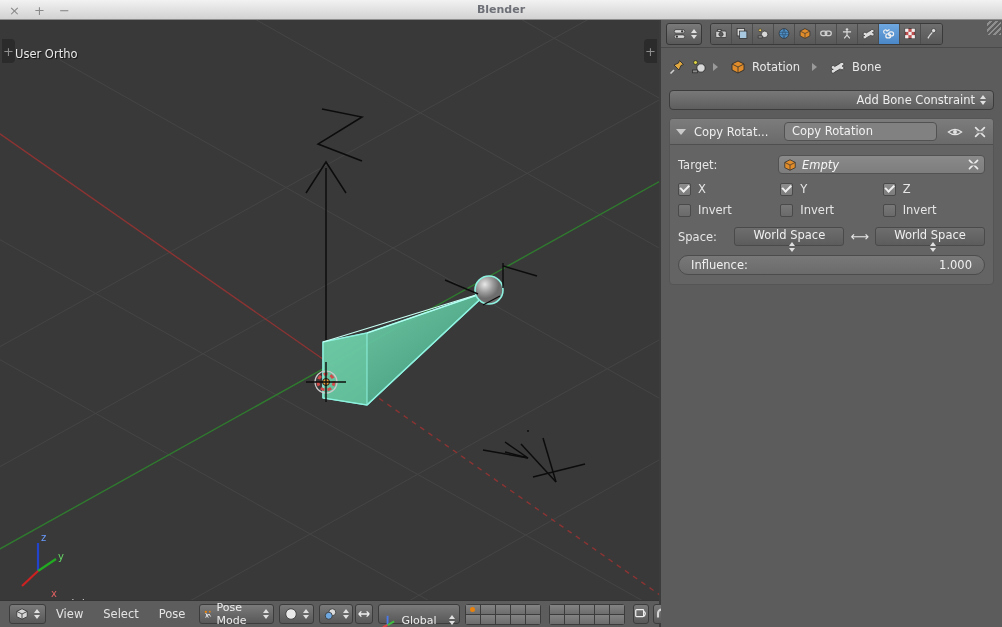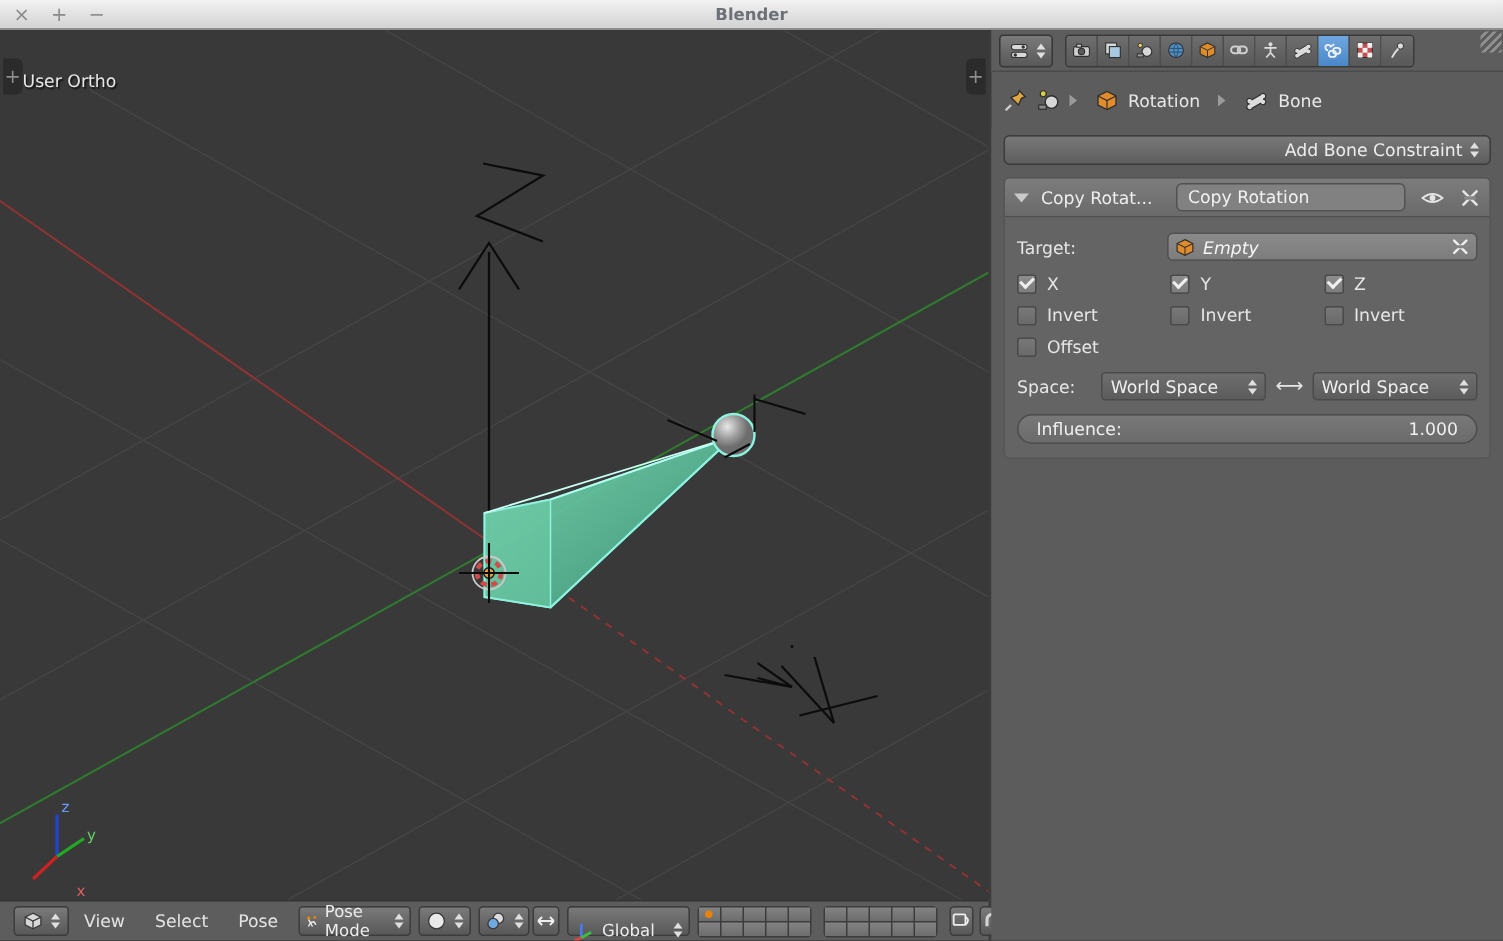--- a/index.html
+++ b/index.html
@@ -380,20 +380,21 @@
     background: linear-gradient(to bottom, #6e6e6e, #5c5c5c);
     border: 1px solid #4a4a4a;
     border-radius: 3px;
     display: flex;
     align-items: center;
     justify-content: space-between;
     padding: 0 5px;
     box-sizing: border-box;
     color: #efefef;
     font-size: 11.5px;
+    flex-direction: column;
   }
   .arrows-lr { color: #e6e6e6; font-size: 13px; line-height: 1; }
   .influence {
     margin-top: 9px;
     height: 20px;
     background: linear-gradient(to bottom, #787878, #6b6b6b);
     border: 1px solid #4c4c4c;
     border-radius: 10px;
     display: flex;
     align-items: center;
@@ -816,26 +817,20 @@
               <div class="axis-cell">
                 <span class="chk"></span>
                 <span class="lbl">Invert</span>
               </div>
               <div class="axis-cell">
                 <span class="chk"></span>
                 <span class="lbl">Invert</span>
               </div>
             </div>
 
-            <div class="axis-row">
-              <div class="axis-cell">
-                <span class="chk"></span>
-                <span class="lbl">Offset</span>
-              </div>
-            </div>
 
             <div class="space-row">
               <span class="lbl space-lbl">Space:</span>
               <div class="dropdown">
                 <span>World Space</span>
                 <span class="spin-arrows">
                     <i class="up"></i>
                     <i class="dn"></i>
                   </span>
               </div>

